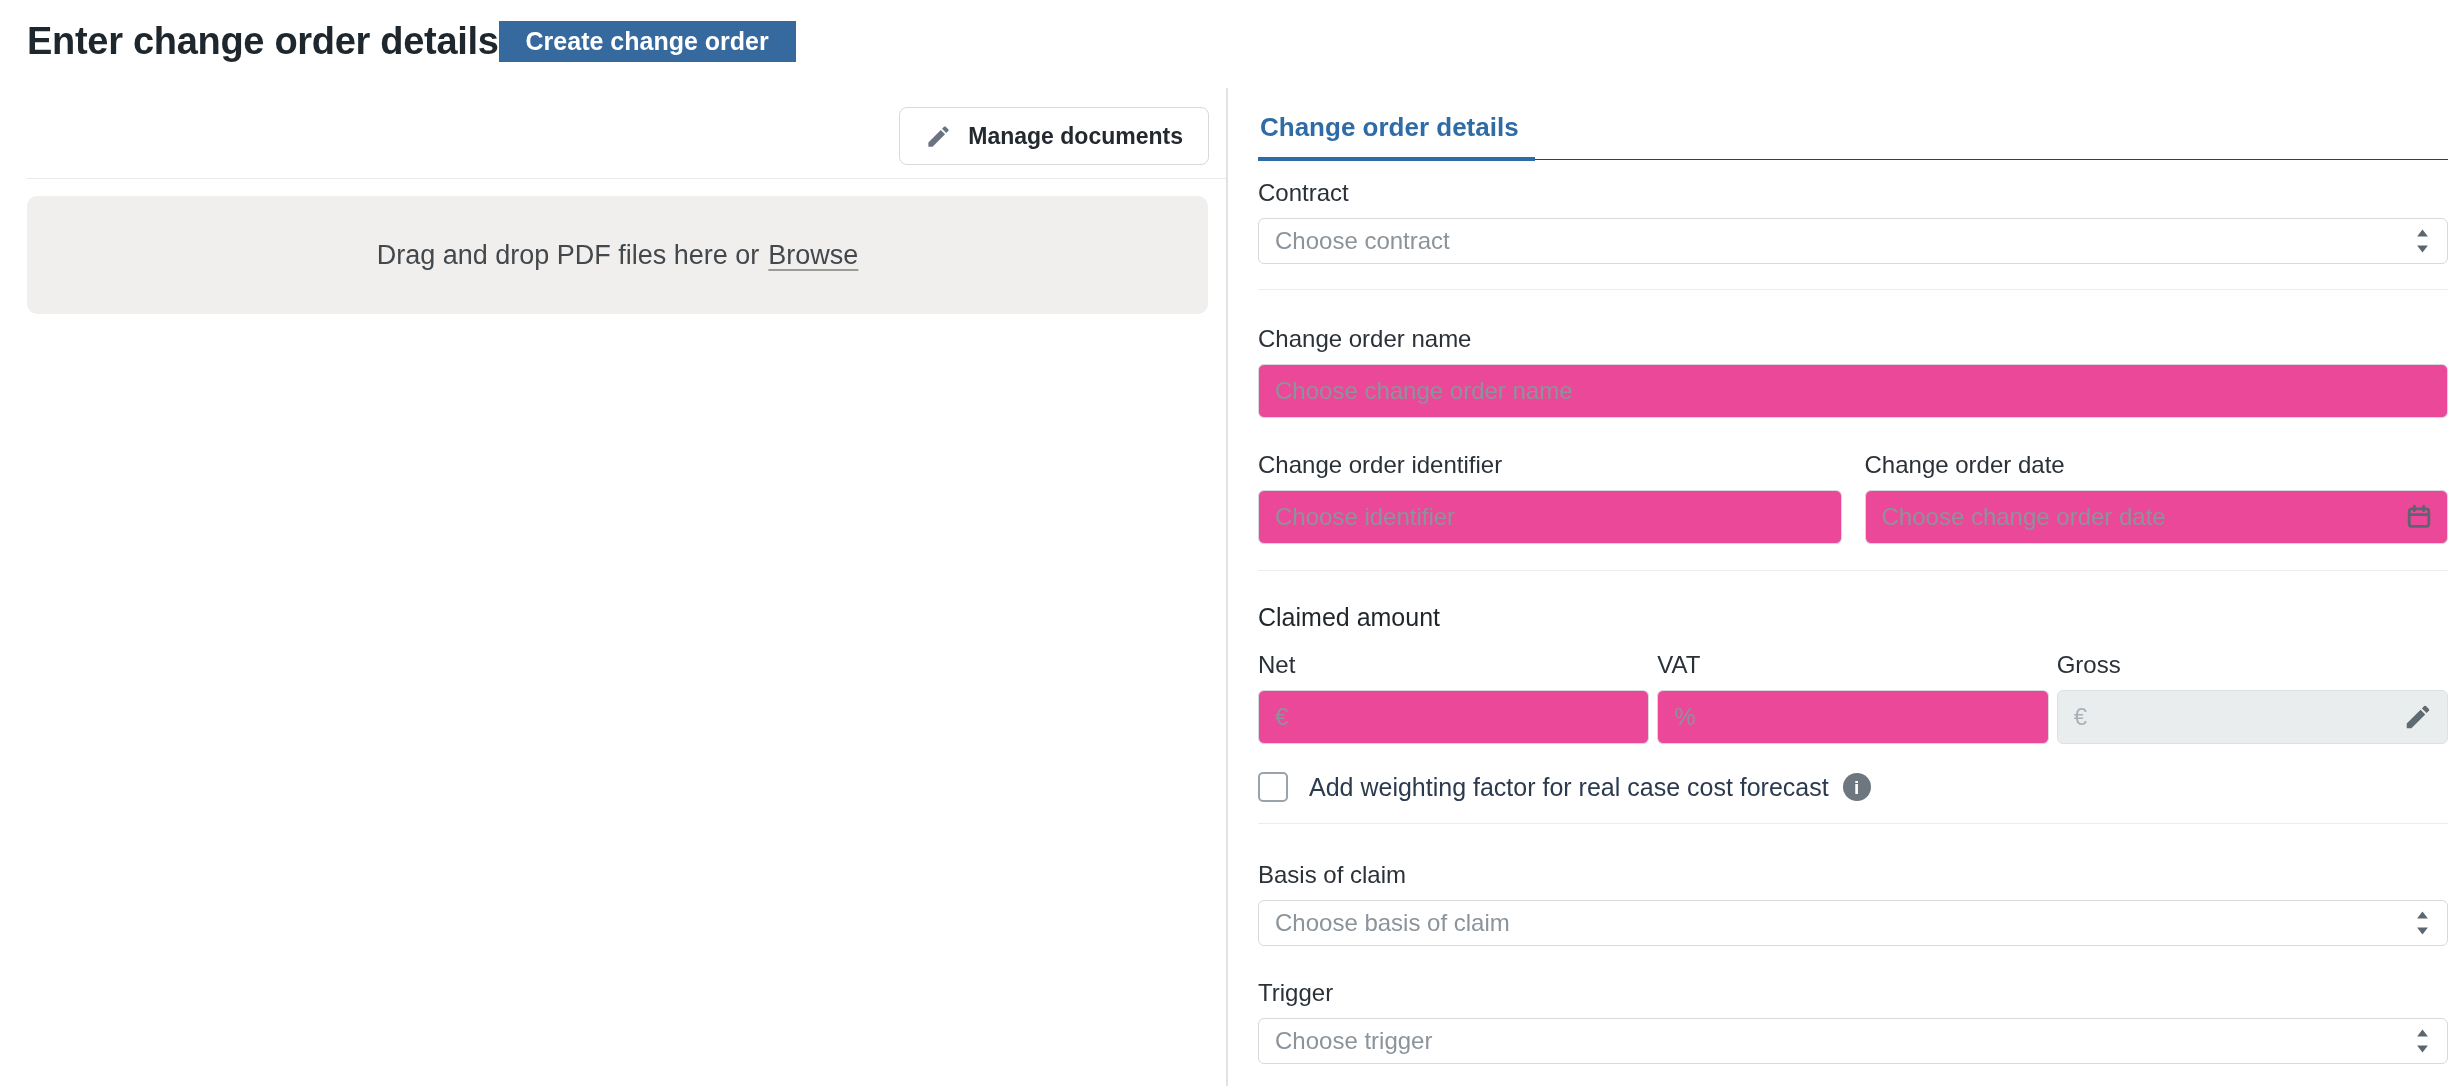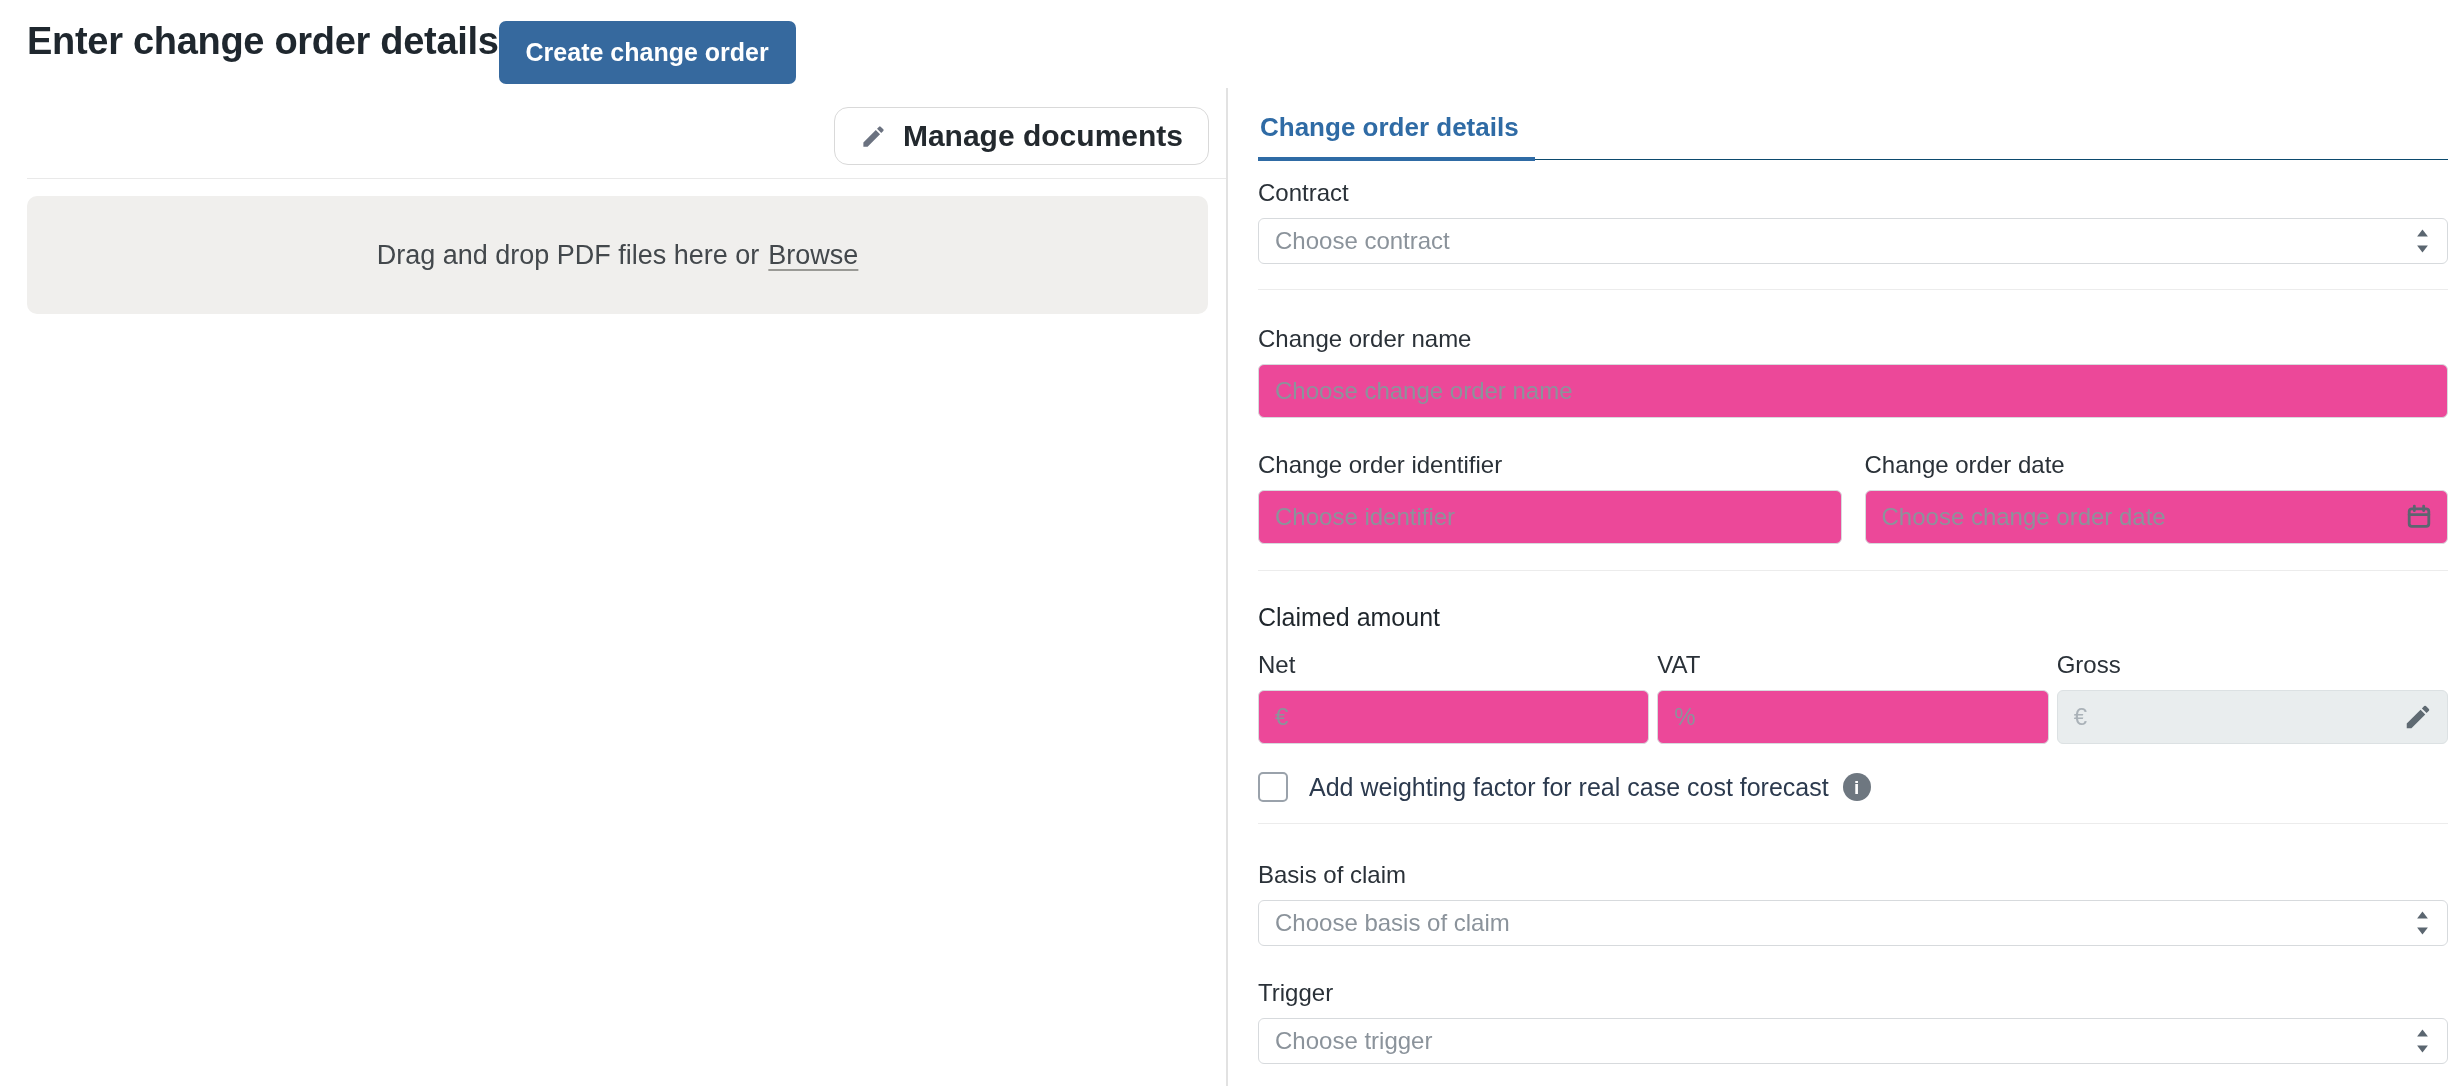--- a/index.html
+++ b/index.html
@@ -16,39 +16,39 @@
   header {
     height: 88px;
     display: flex; align-items: flex-start;
     padding: 19px 14px 0 27px;
   }
   h1.page-title {
     font-size: 38px; font-weight: 700; color: #1f272e; letter-spacing: -0.3px;
     line-height: 1.2;
   }
   .btn-primary {
-    height: 63px; padding: 0 27px; margin-top: 2px;
+    height: 41px; padding: 0 27px; margin-top: 2px;
     background: #36699e; color: #ffffff;
     font-size: 25px; font-weight: 600; font-family: inherit;
-    border: none; border-radius: 7px; cursor: pointer;
+    border: none; border-radius: 0; cursor: pointer;
     display: inline-flex; align-items: center;
   }
 
   
   .main { display: flex; height: 998px; }
   .left-panel { width: 1228px; flex: none; border-right: 2px solid #e2e2e2; }
   .right-panel { flex: 1; padding: 0 14px 0 30px; }
 
   
   .manage-row { display: flex; justify-content: flex-end; padding: 19px 17px 0 0; }
   .btn-secondary {
     height: 58px; padding: 0 25px;
     display: inline-flex; align-items: center; gap: 16px;
-    background: #ffffff; border: 1px solid #d9d9d9; border-radius: 14px;
-    font-size: 30px; font-weight: 600; font-family: inherit; color: #23292e;
+    background: #ffffff; border: 1px solid #d9d9d9; border-radius: 8px;
+    font-size: 23px; font-weight: 600; font-family: inherit; color: #23292e;
     cursor: pointer;
   }
   .icon { display: inline-flex; align-items: center; justify-content: center; }
   .left-divider { border: none; border-top: 1px solid #e9e9e9; margin: 13px 0 0 27px; }
   .dropzone {
     margin: 17px 18px 0 27px; height: 118px;
     background: #f0efed; border-radius: 10px;
     display: flex; align-items: center; justify-content: center;
     font-size: 27px; color: #43484c;
   }

